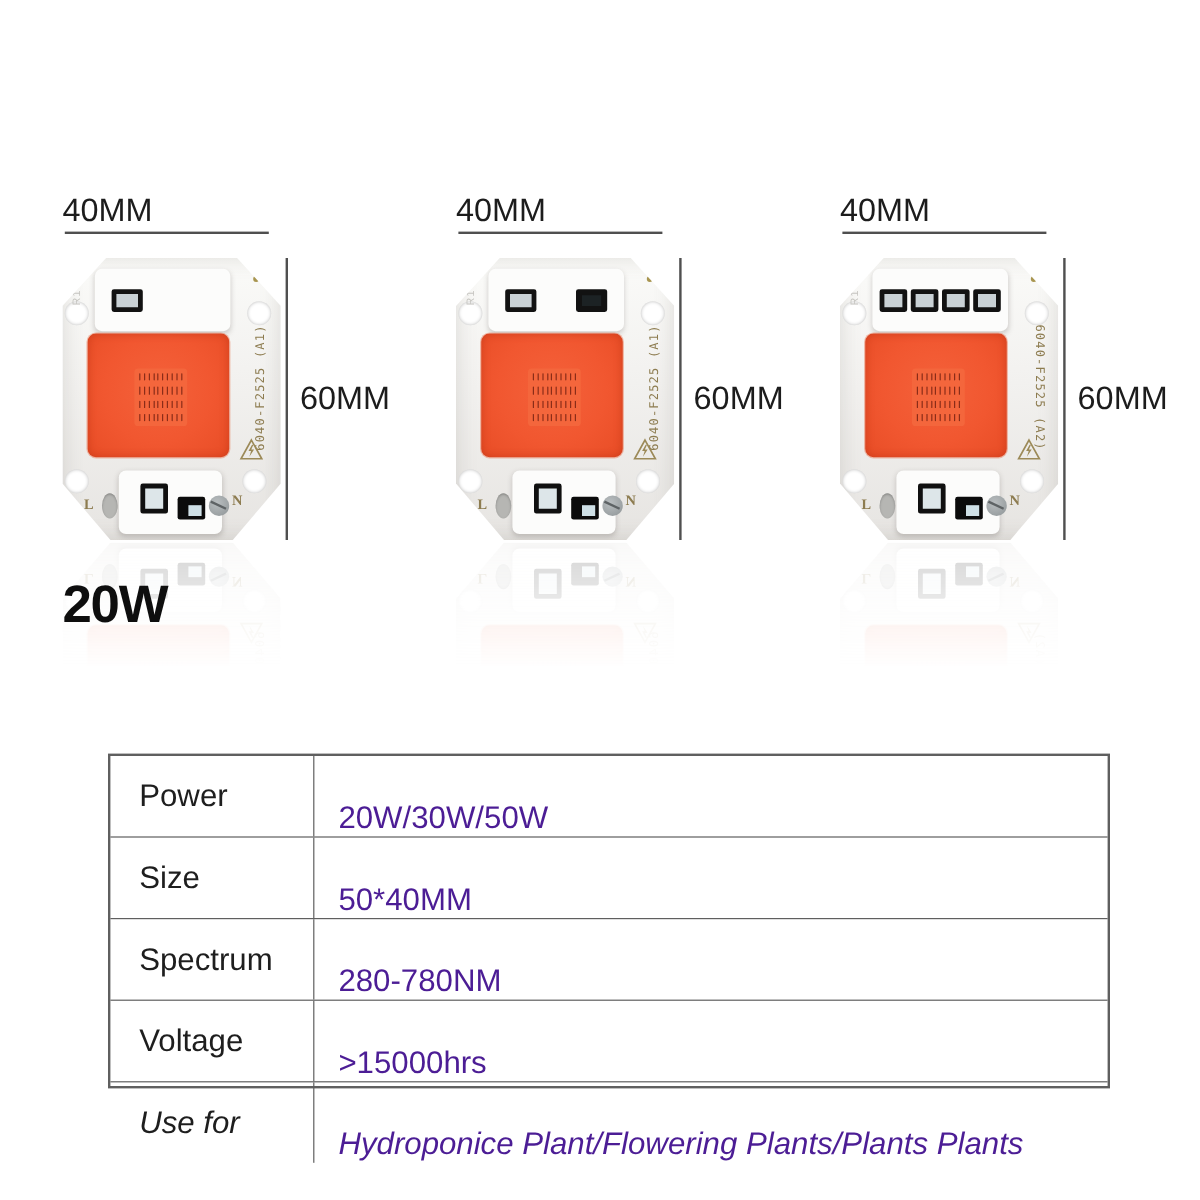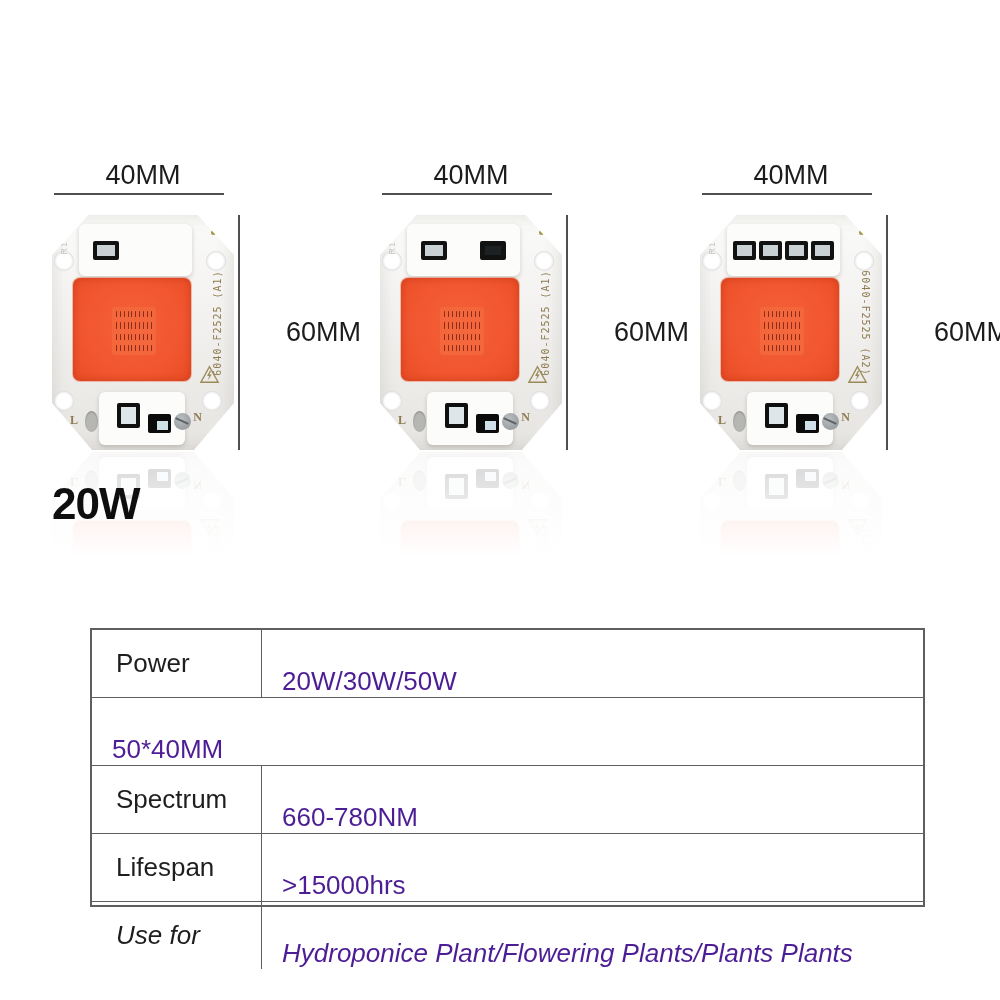--- a/index.html
+++ b/index.html
@@ -4,21 +4,21 @@
 <style>
   html,body{margin:0;padding:0;background:#ffffff;}
   .canvas{
     position:relative;width:1000px;height:1000px;background:#ffffff;overflow:hidden;
     font-family:"Liberation Sans",sans-serif;color:#1d1d1d;
   }
 
   
   .chip-unit{position:absolute;top:160px;width:182px;}
   .dim-top{position:relative;height:55px;}
-  .dim-top .dim-text{display:block;text-align:center;font-size:27px;line-height:30px;color:#1c1c1c;}
+  .dim-top .dim-text{display:block;text-align:left;font-size:27px;line-height:30px;color:#1c1c1c;}
   .dim-line-h{position:absolute;top:33px;left:2px;right:10px;height:2px;background:#4f4f4f;}
   .chip-stack{position:relative;height:235px;}
   .chip-body{
     position:absolute;left:0;top:0;width:182px;height:235px;z-index:2;
     background:linear-gradient(178deg,#fbfbf9 0%,#f2f1ef 45%,#e6e4e1 100%);
     clip-path:polygon(20% 0%,80% 0%,100% 17%,100% 80%,78% 100%,22% 100%,0% 80%,0% 17%);
     box-shadow:inset 0 0 18px rgba(110,105,95,0.20);
   }
   .reflection{
     top:237px;z-index:1;transform:scaleY(-1);opacity:0.18;
@@ -63,21 +63,21 @@
   .screw-right{position:absolute;left:122px;top:198px;width:17px;height:17px;border-radius:50%;
     background:radial-gradient(circle at 40% 35%,#b9bec0,#8e9496);}
   .screw-right::after{content:"";position:absolute;left:1px;top:7px;width:14px;height:2px;
     background:#5e6365;transform:rotate(25deg);}
   .term{position:absolute;font-size:12px;font-weight:bold;color:#8d7c50;font-family:"Liberation Serif",serif;}
   .term-l{left:18px;top:198px;} .term-n{right:32px;top:195px;}
   .gold-dot{position:absolute;width:5px;height:5px;border-radius:50%;background:#a8954f;}
   .gd-b{left:8px;top:203px;} .gd-t{right:18px;top:15px;}
   .watt{position:absolute;top:322px;left:0;width:100%;text-align:left;z-index:5;
     font-size:44px;font-weight:bold;color:#0e0e0e;line-height:1;letter-spacing:-1px;}
-  .dim-side{position:absolute;left:calc(100% + 4px);top:55px;height:235px;display:flex;align-items:center;gap:36px;}
+  .dim-side{position:absolute;left:calc(100% + 4px);top:55px;height:235px;display:flex;align-items:center;}
   .dim-line-v{width:2px;height:100%;background:#4f4f4f;}
   .dim-side .dim-text{padding-left:10px;font-size:27px;color:#1c1c1c;white-space:nowrap;}
 
   
   .spec-table{position:absolute;left:90px;top:628px;width:835px;height:279px;box-sizing:border-box;
     border:2px solid #5f5f5f;display:grid;grid-template-rows:repeat(6,1fr);}
   .spec-row{display:grid;grid-template-columns:170px 1fr;border-bottom:1.5px solid #5f5f5f;}
   .spec-row:last-child{border-bottom:none;font-style:italic;}
   .spec-label{border-right:1.5px solid #5f5f5f;display:flex;align-items:center;padding-left:24px;
     font-size:26px;color:#1e1e1e;}
@@ -559,28 +559,29 @@
       <span class="dim-text">60MM</span>
     </div>
   </div>
     </div>
   <div class="spec-table" id="spec-table">
       <div class="spec-row">
         <div class="spec-label">Power</div>
         <div class="spec-value">20W/30W/50W</div>
       </div>
       <div class="spec-row">
+        <div class="spec-label">Size</div>
         <div class="spec-value">50*40MM</div>
       </div>
       <div class="spec-row">
         <div class="spec-label">Spectrum</div>
-        <div class="spec-value">660-780NM</div>
+        <div class="spec-value">280-780NM</div>
       </div>
       <div class="spec-row">
-        <div class="spec-label">Lifespan</div>
+        <div class="spec-label">Voltage</div>
         <div class="spec-value">&gt;15000hrs</div>
       </div>
       <div class="spec-row">
         <div class="spec-label">Use for</div>
         <div class="spec-value">Hydroponice Plant/Flowering Plants/Plants Plants</div>
       </div>
     </div>
 </div>
 
 </body></html>

